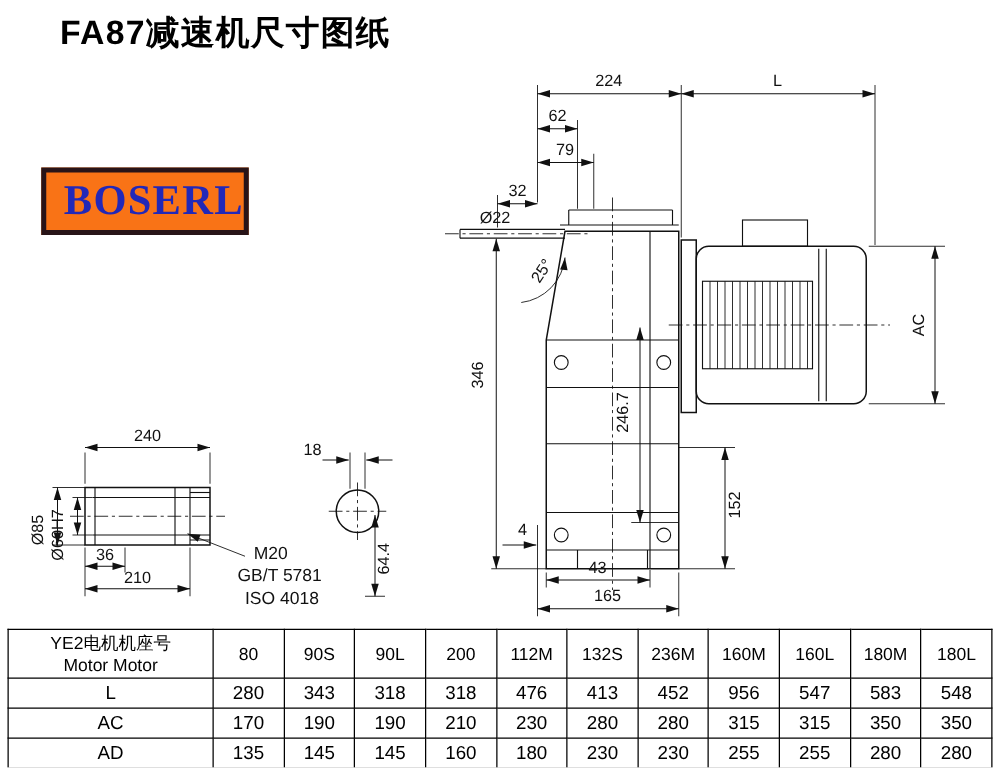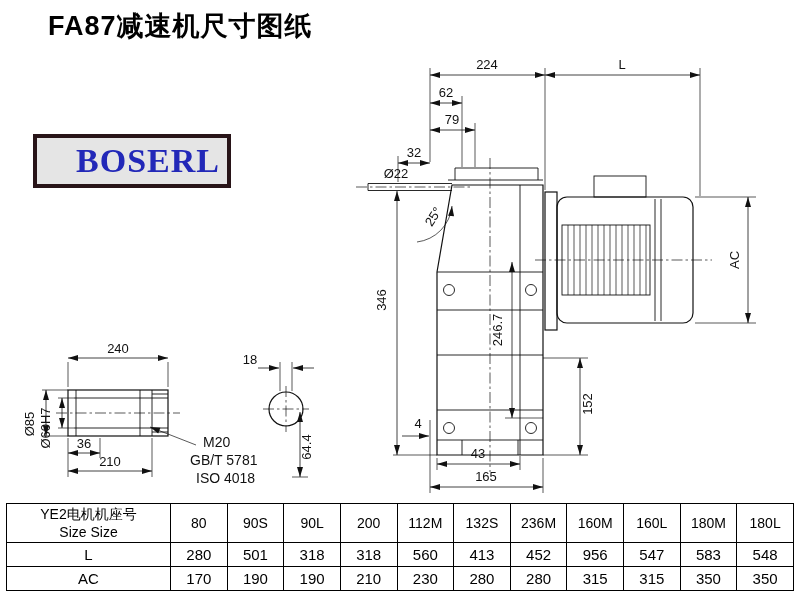--- a/index.html
+++ b/index.html
@@ -1,22 +1,22 @@
 <!DOCTYPE html>
 <html><head>
 <meta charset="utf-8">
 <style>
   html,body{margin:0;padding:0;background:#fff;}
   .page{position:relative;width:800px;height:614px;background:#fff;overflow:hidden;
         font-family:"Liberation Sans",sans-serif;color:#111;}
   .title{position:absolute;left:48px;top:8px;font-size:27px;font-weight:700;
          letter-spacing:1px;color:#000;text-align:center;}
   .logo{position:absolute;left:33px;top:134px;width:158px;height:46px;
-        border:4px solid #281418;background:#e5e5e5;display:flex;align-items:center;
-        justify-content:center;padding-left:32px;}
+        border:4px solid #281418;background:#f97316;display:flex;align-items:center;
+        justify-content:flex-end;}
   .logo span{font-family:"Liberation Serif",serif;font-size:34px;font-weight:600;
         color:#2228b8;letter-spacing:1px;line-height:1;}
   svg.drawing{position:absolute;left:0;top:0;}
   svg text{font-family:"Liberation Sans",sans-serif;font-size:13px;fill:#111;
         text-anchor:middle;}
   svg text.note{font-size:14px;text-anchor:start;}
   .o{stroke:#111;stroke-width:1.2;fill:none;}
   .i{stroke:#111;stroke-width:0.9;fill:none;}
   .e{stroke:#111;stroke-width:0.7;fill:none;}
   .dim{stroke:#111;stroke-width:0.8;fill:none;}
@@ -218,41 +218,41 @@
         <col>
         <col>
         <col>
         <col>
         <col>
     </colgroup>
     <tbody>
       <tr class="hd">
         <th>
           <div>YE2电机机座号</div>
-          <div>Size Size</div>
+          <div>Motor Motor</div>
         </th>
         <th>80</th>
         <th>90S</th>
         <th>90L</th>
         <th>200</th>
         <th>112M</th>
         <th>132S</th>
         <th>236M</th>
         <th>160M</th>
         <th>160L</th>
         <th>180M</th>
         <th>180L</th>
       </tr>
       <tr class="dr">
         <td>L</td>
         <td>280</td>
-        <td>501</td>
+        <td>343</td>
         <td>318</td>
         <td>318</td>
-        <td>560</td>
+        <td>476</td>
         <td>413</td>
         <td>452</td>
         <td>956</td>
         <td>547</td>
         <td>583</td>
         <td>548</td>
       </tr>
       <tr class="dr">
         <td>AC</td>
         <td>170</td>
@@ -260,15 +260,29 @@
         <td>190</td>
         <td>210</td>
         <td>230</td>
         <td>280</td>
         <td>280</td>
         <td>315</td>
         <td>315</td>
         <td>350</td>
         <td>350</td>
       </tr>
+      <tr class="dr">
+        <td>AD</td>
+        <td>135</td>
+        <td>145</td>
+        <td>145</td>
+        <td>160</td>
+        <td>180</td>
+        <td>230</td>
+        <td>230</td>
+        <td>255</td>
+        <td>255</td>
+        <td>280</td>
+        <td>280</td>
+      </tr>
     </tbody>
   </table>
 </div>
 
 </body></html>

